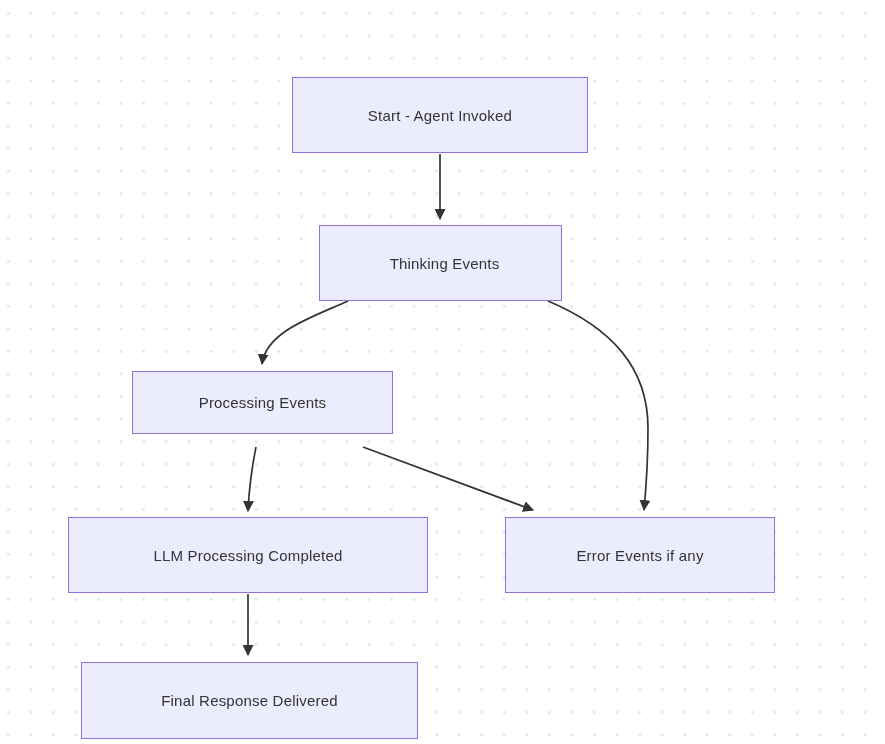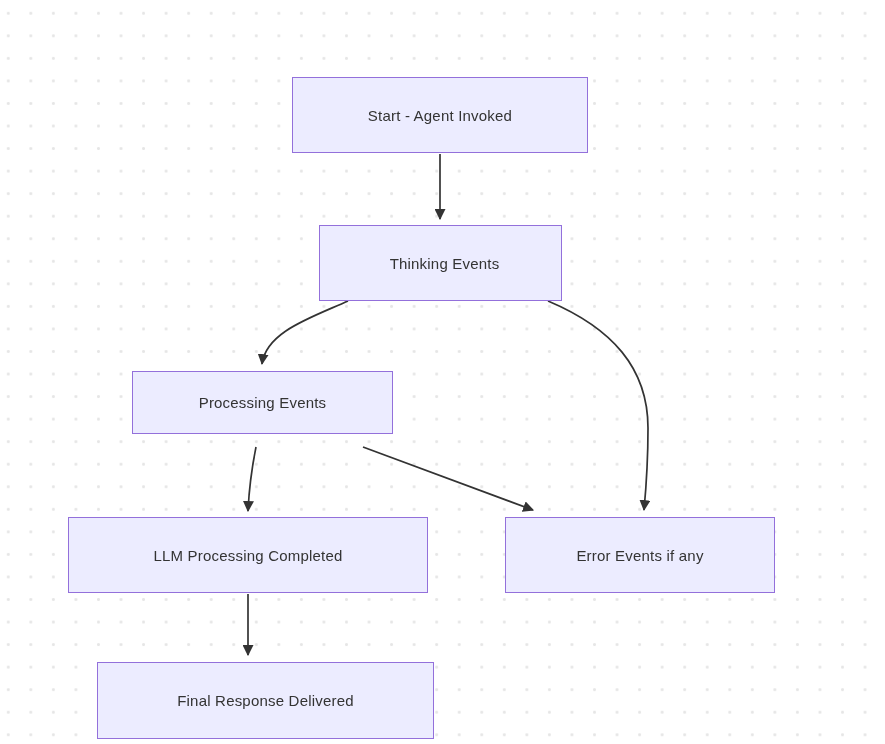--- a/index.html
+++ b/index.html
@@ -46,21 +46,21 @@
     border: 1.4px solid #9370DB;
     color: #333333;
     font-size: 15px;
     letter-spacing: 0.2px;
   }
   #node-start      { left: 292px; top:  77px; width: 296px; height: 76px; }
   #node-thinking   { left: 319px; top: 225px; width: 243px; height: 76px; padding-left: 8px; }
   #node-processing { left: 132px; top: 371px; width: 261px; height: 63px; }
   #node-llm        { left:  68px; top: 517px; width: 360px; height: 76px; }
   #node-error      { left: 498px; top: 517px; width: 270px; height: 76px; margin-left: 7px; }
-  #node-final      { left:  97px; top: 662px; width: 337px; height: 77px; }
+  #node-final      { left:  81px; top: 662px; width: 337px; height: 77px; }
 </style>
 </head>
 <body>
 
 <div class="canvas">
 
   <svg class="edges" viewBox="0 0 885 744" xmlns="http://www.w3.org/2000/svg">
     <defs>
       <marker id="arrowhead" viewBox="0 0 10 10" refX="9" refY="5" markerUnits="userSpaceOnUse" markerWidth="11" markerHeight="11" orient="auto">
         <path d="M0,0 L10,5 L0,10 Z" fill="#333333"></path>

